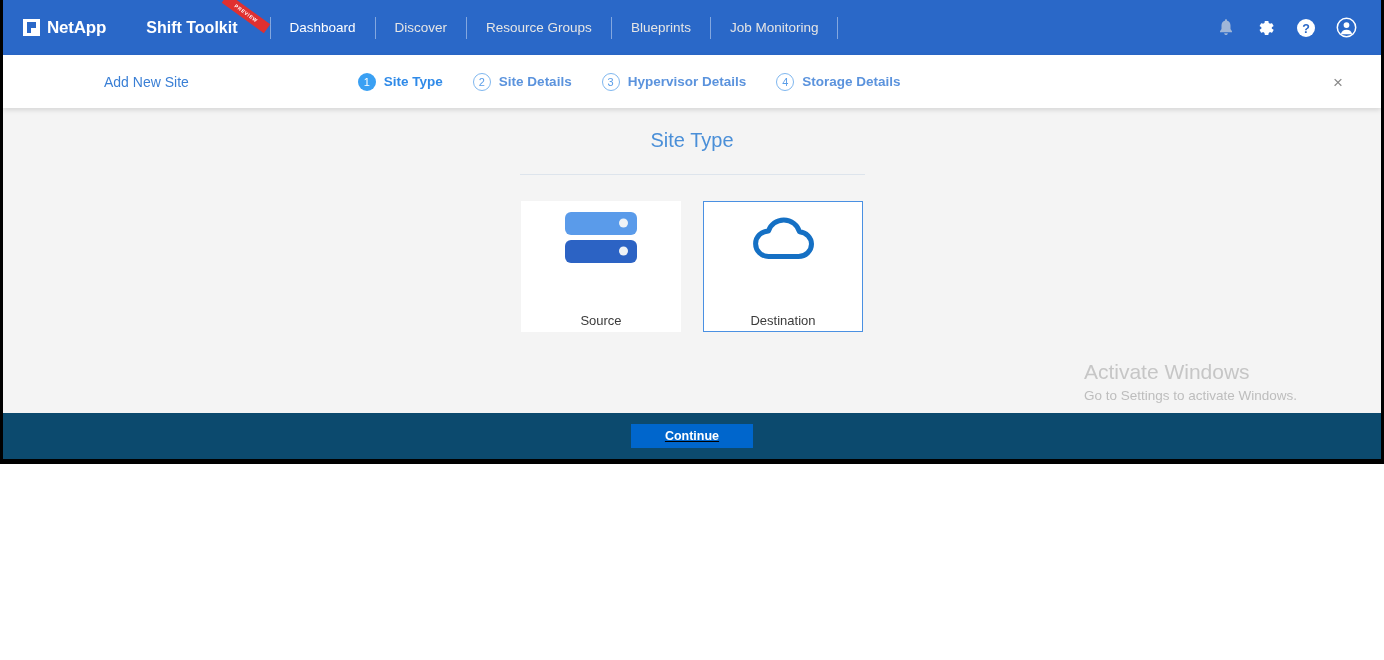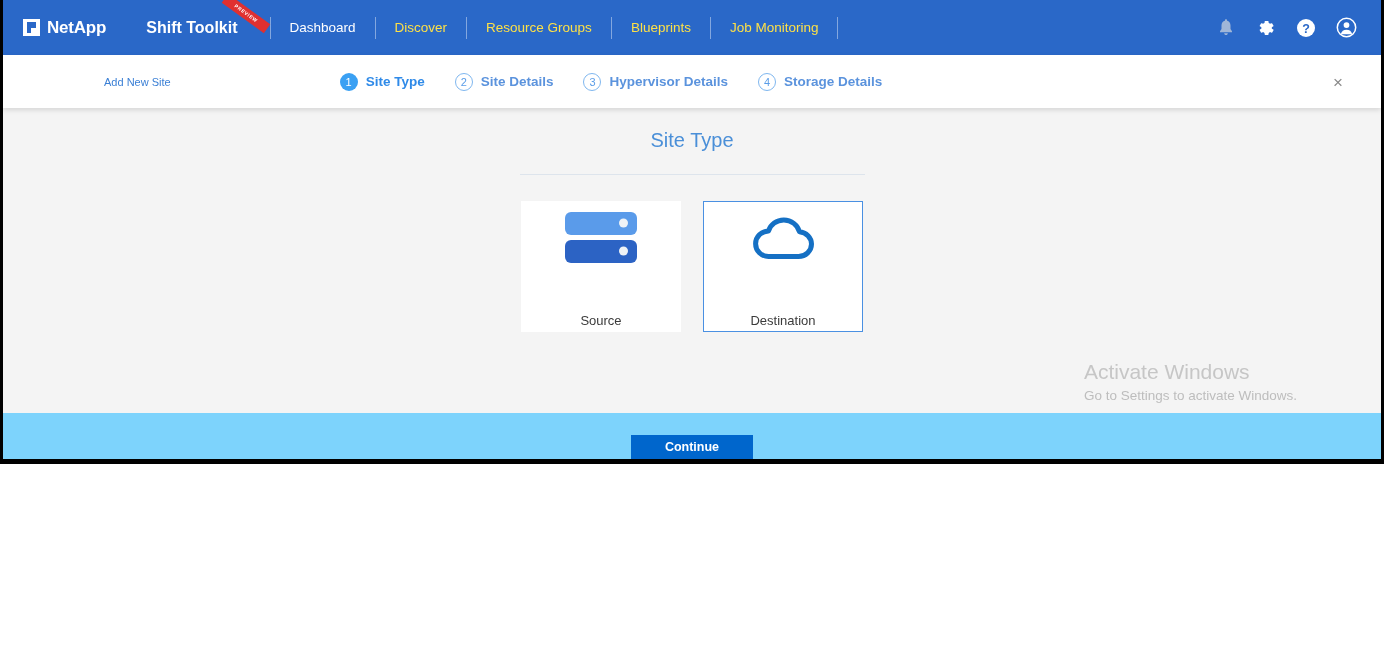--- a/index.html
+++ b/index.html
@@ -94,21 +94,21 @@
     font-weight: bold;
     overflow: hidden;
   }
   .nav-sep {
     width: 1px;
     height: 22px;
     background: rgba(255,255,255,0.42);
     flex: none;
   }
   .nav-item {
-    color: #fde047;
+    color: #e5e5e5;
     font-size: 13.5px;
     padding: 0 19px;
     white-space: nowrap;
     cursor: pointer;
   }
   .nav-item.active {
     color: #ffffff;
   }
   .topbar-spacer { flex: 1 1 auto; }
   .icon-btn {
@@ -127,21 +127,21 @@
     top: 55px; left: 0; right: 0;
     height: 53px;
     background: #ffffff;
     box-shadow: 0 2px 5px rgba(0,0,0,0.13);
     display: flex;
     align-items: center;
     z-index: 5;
   }
   .wizard-title {
     color: #3a7fd5;
-    font-size: 11px;
+    font-size: 14px;
     margin-left: 101px;
     white-space: nowrap;
   }
   .steps {
     display: flex;
     align-items: center;
     margin-left: 169px;
     gap: 30px;
   }
   .step {
@@ -284,24 +284,25 @@
     font-size: 13.5px;
     color: #bdbdbd;
     margin-top: 3px;
   }
 
   
   .footer {
     position: absolute;
     left: 0; right: 0; bottom: 0;
     height: 46px;
-    background: #7dd3fc;
-    display: flex;
-    align-items: flex-end;
-    justify-content: center;
+    background: #0c4a6e;
+    display: flex;
+    align-items: center;
+    justify-content: center;
+    text-decoration: underline;
   }
   .continue-btn {
     width: 122px;
     height: 24px;
     background: #0066cc;
     color: #ffffff;
     font-size: 12.5px;
     font-weight: bold;
     border: none;
     cursor: pointer;

